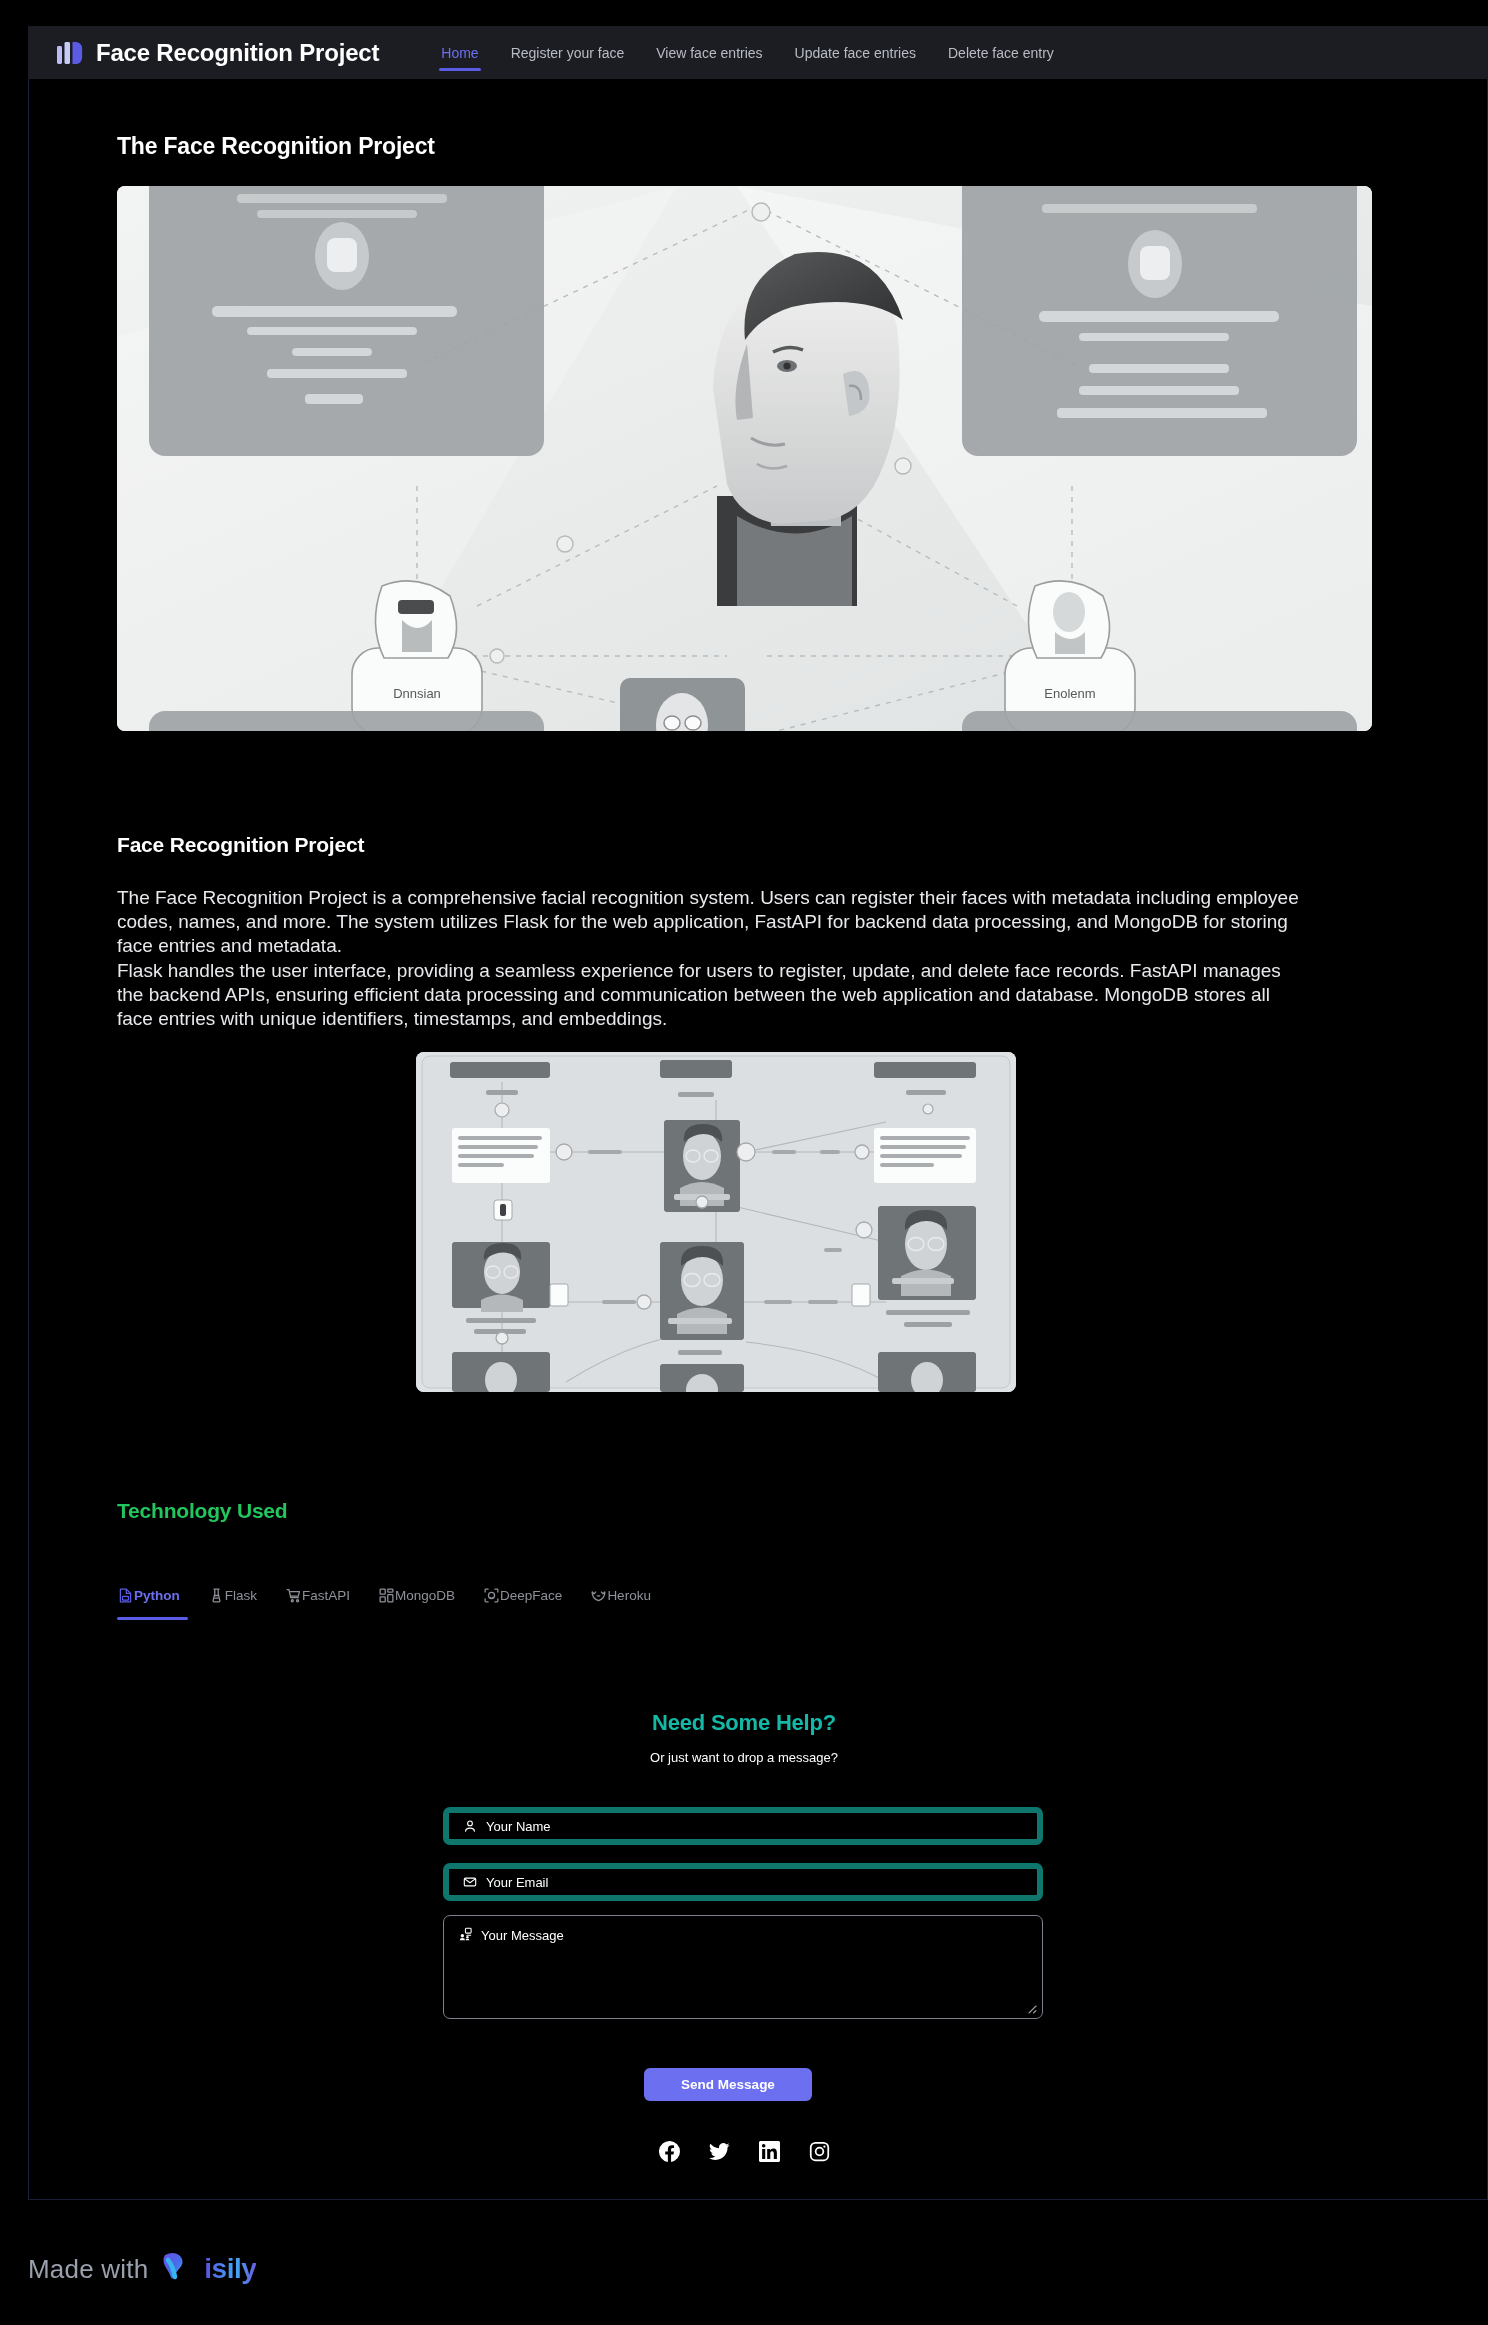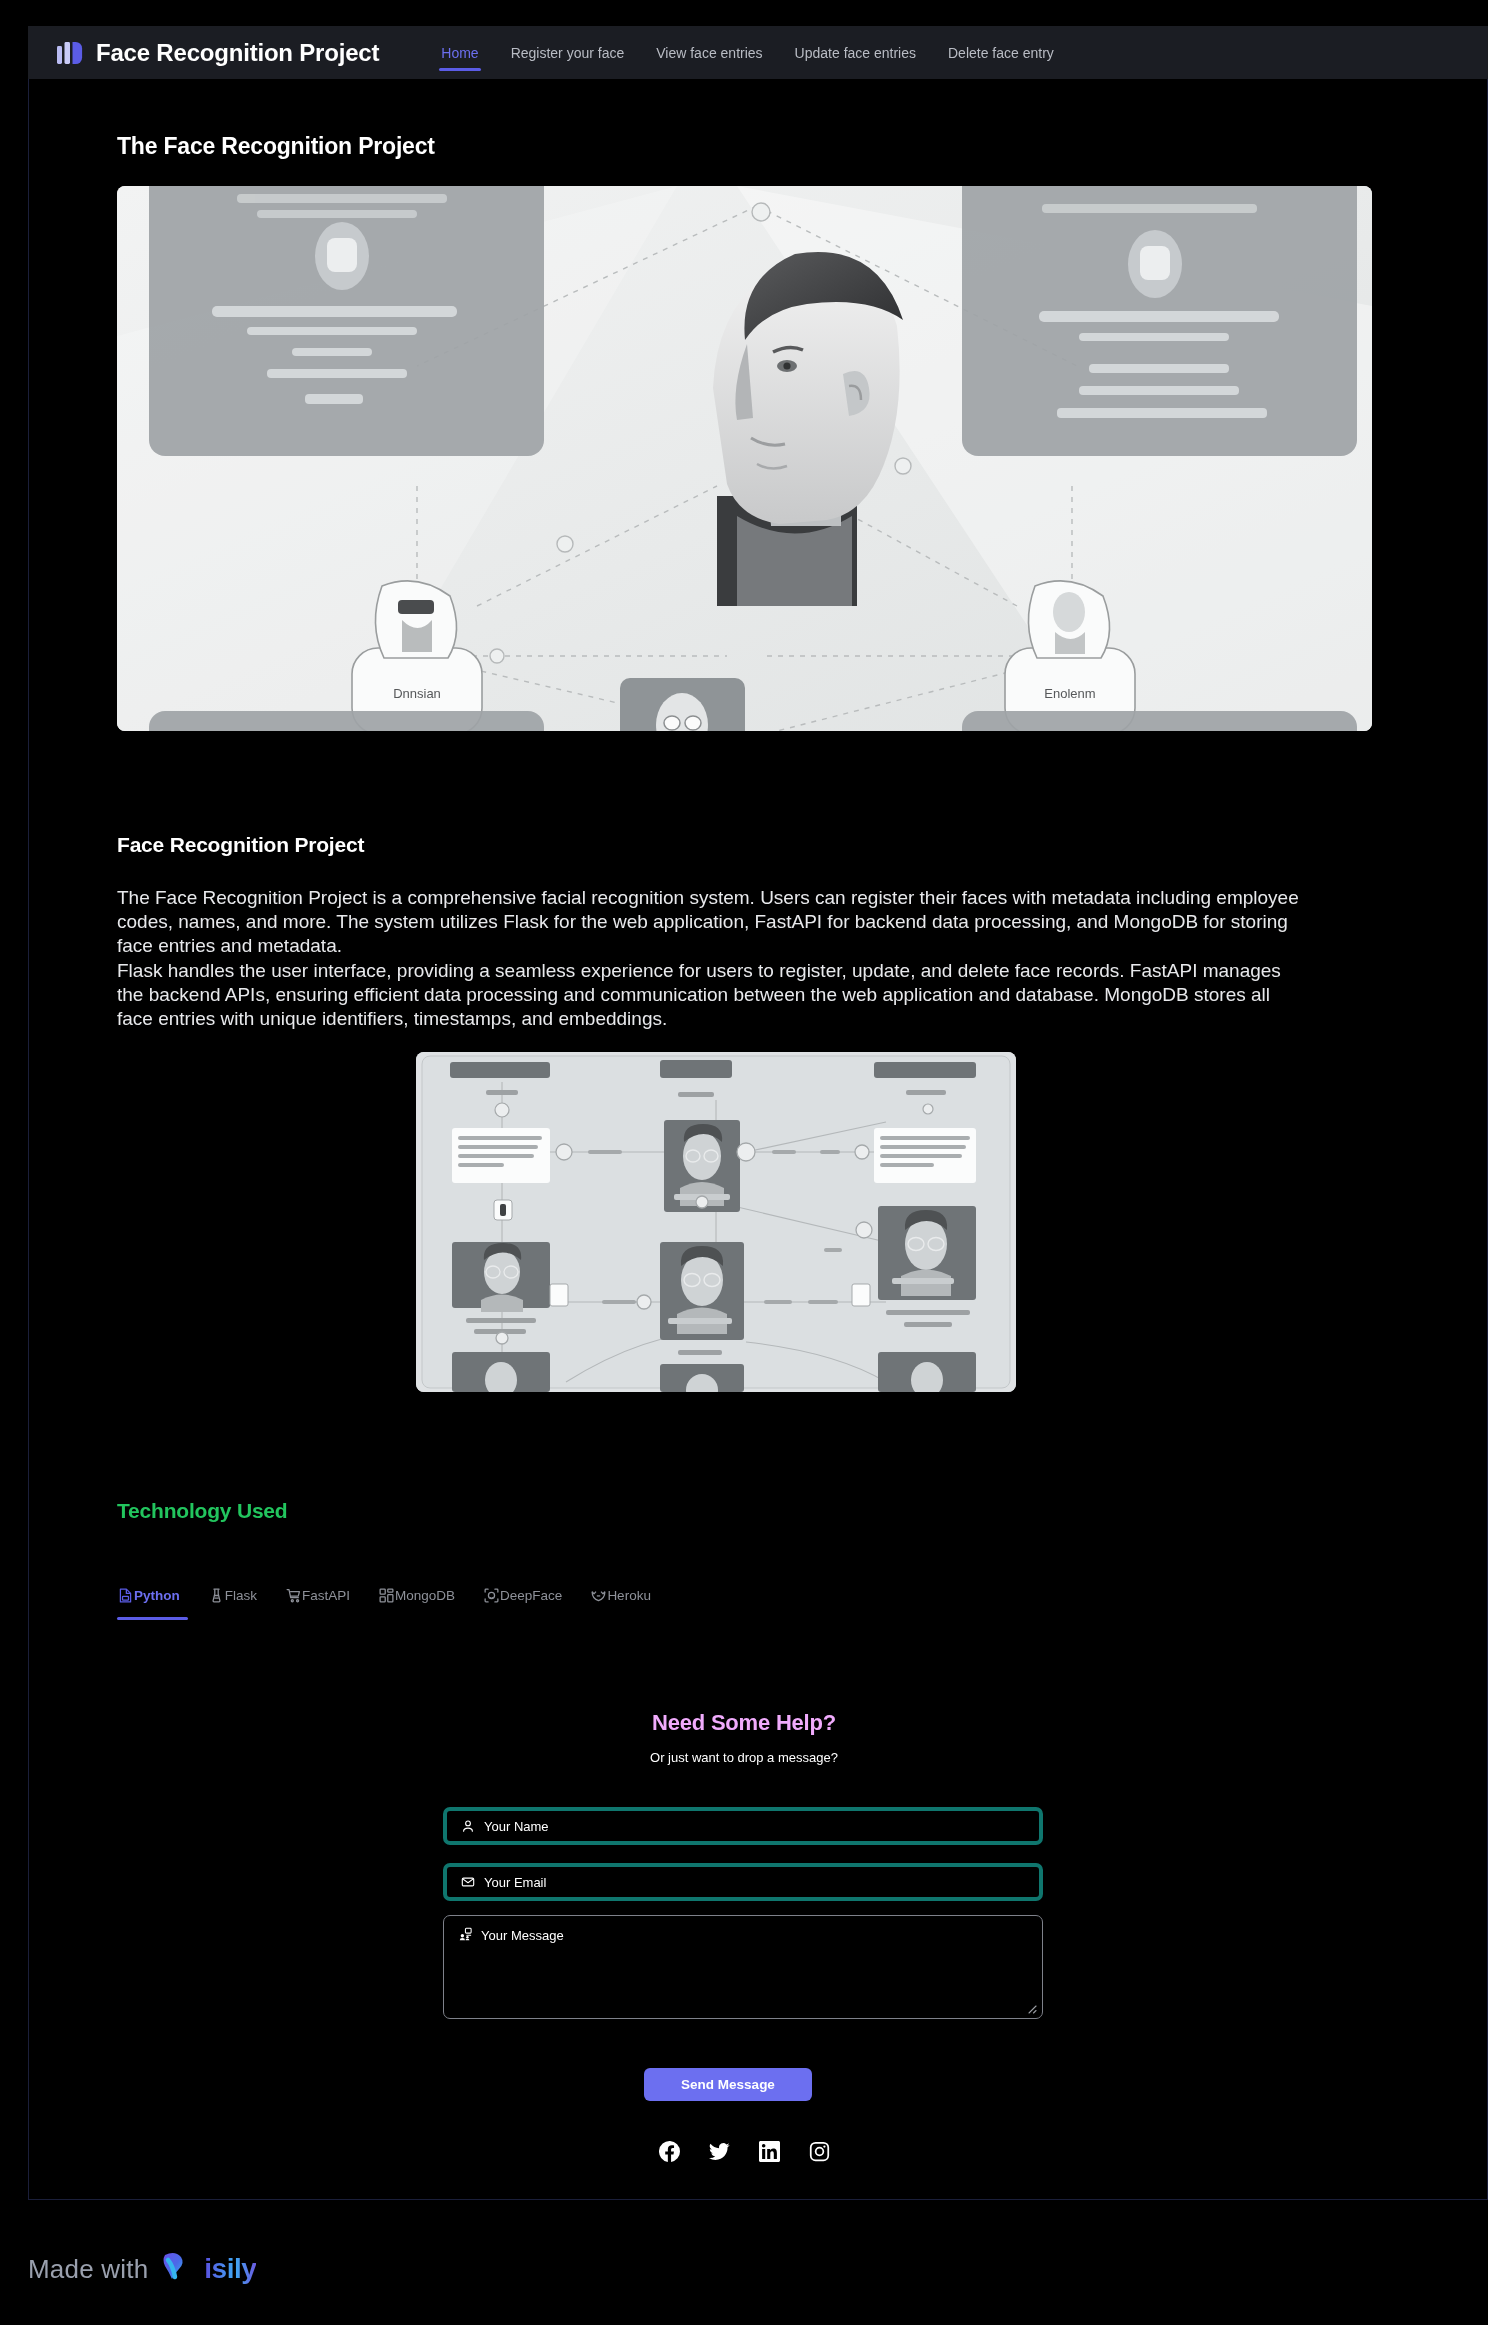--- a/index.html
+++ b/index.html
@@ -171,39 +171,39 @@
     border-radius: 2px;
   }
   .tech-tab svg { display: block; flex: 0 0 auto; }
 
   
   .contact-title {
     position: absolute;
     left: 0; right: 0;
     top: 1710px;
     text-align: center;
-    color: #f0abfc;
+    color: #14b8a6;
     font-size: 22px;
     font-weight: bold;
     letter-spacing: -0.2px;
   }
   .contact-sub {
     position: absolute;
     left: 0; right: 0;
     top: 1750px;
     text-align: center;
     color: #ffffff;
     font-size: 13px;
   }
   .field {
     position: absolute;
     left: 443px;
     width: 600px;
     height: 38px;
-    border: 4px solid #0f766e;
+    border: 6px solid #0f766e;
     border-radius: 7px;
     background: #000000;
     display: flex;
     align-items: center;
     gap: 9px;
     padding: 0 14px;
     color: #ffffff;
     font-size: 13px;
   }
   .field.name  { top: 1807px; }

